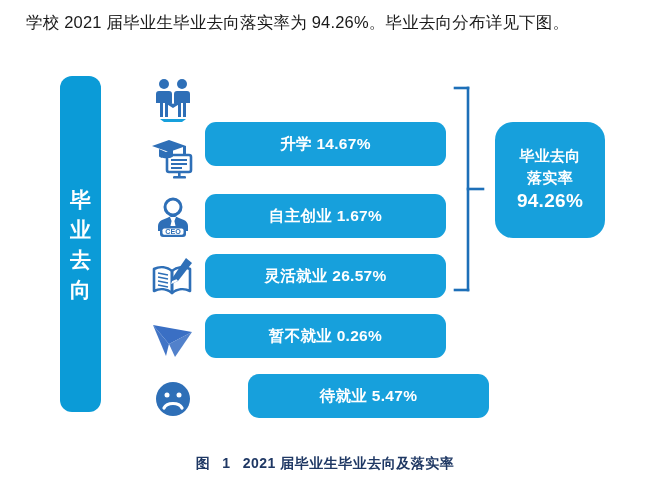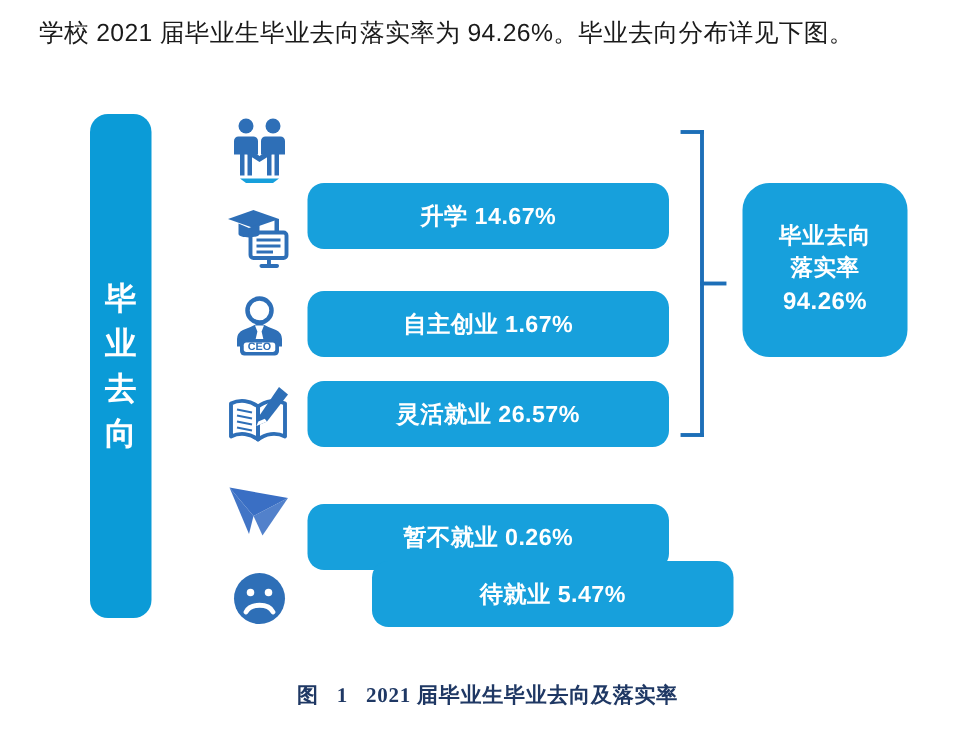--- a/index.html
+++ b/index.html
@@ -124,33 +124,33 @@
     gap: 5px;
   }
   #summary-box div {
     color: #ffffff;
     font-size: 15px;
     font-weight: bold;
     letter-spacing: 0.3px;
     line-height: 1.1;
     white-space: nowrap;
   }
-  #summary-box .summary-value { font-size: 16px; }
+  #summary-box .summary-value { font-size: 19px; }
 
   
   #figure-caption {
     position: absolute;
     left: 0;
     top: 455px;
     width: 650px;
     text-align: center;
     color: #1f3864;
     font-size: 14px;
     font-weight: bold;
-    font-family: Liberation Serif, serif;
+    font-family: Liberation Sans, sans-serif;
     letter-spacing: 0.5px;
     white-space: nowrap;
   }
   #figure-caption .cap-gap { display: inline-block; width: 12px; }
 </style>
 </head>
 <body>
 
 <div id="intro-text">学校 2021 届毕业生毕业去向落实率为 94.26%。毕业去向分布详见下图。</div>
 
@@ -239,21 +239,21 @@
 
   <div class="row-icon" style="top:262px;">
     <svg width="46" height="46" viewBox="0 0 46 46">
       <g fill="#3a6fc4">
         <path d="M3 9 L42 16 L19 28 Z"></path>
         <path d="M19 28 L42 16 L25 41 Z" opacity="0.88"></path>
         <path d="M3 9 L19 28 L16 40 Z" opacity="0.96"></path>
       </g>
     </svg>
   </div>
-  <div class="bar" style="top:262px;margin-top:22px;">
+  <div class="bar" style="top:262px;">
     <span class="bar-label">暂不就业 0.26%</span>
   </div>
 
   <div class="row-icon" style="top:322px;">
     <svg width="46" height="46" viewBox="0 0 46 46">
       <circle cx="23" cy="23" r="17" fill="#2e6fb7"></circle>
       <circle cx="17" cy="19" r="2.5" fill="#ffffff"></circle>
       <circle cx="29" cy="19" r="2.5" fill="#ffffff"></circle>
       <path d="M14 32 C17 26 29 26 32 32" fill="none" stroke="#ffffff" stroke-width="3.2" stroke-linecap="round"></path>
     </svg>

